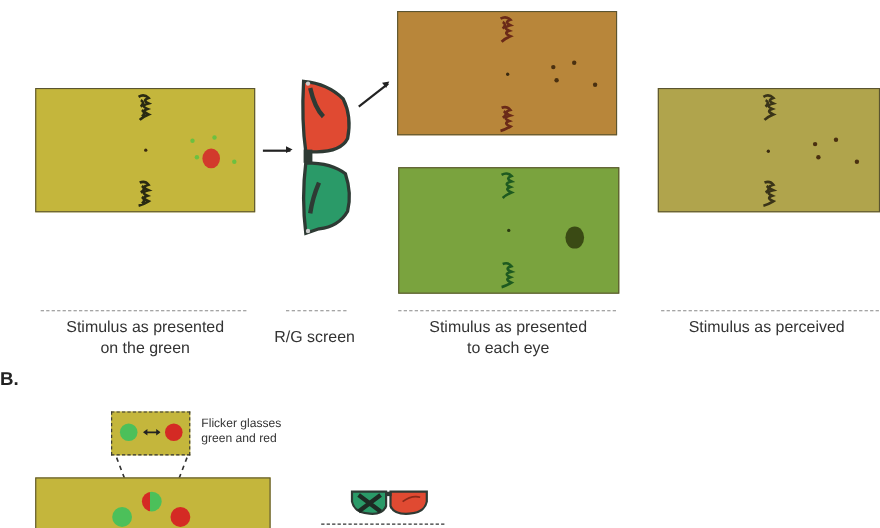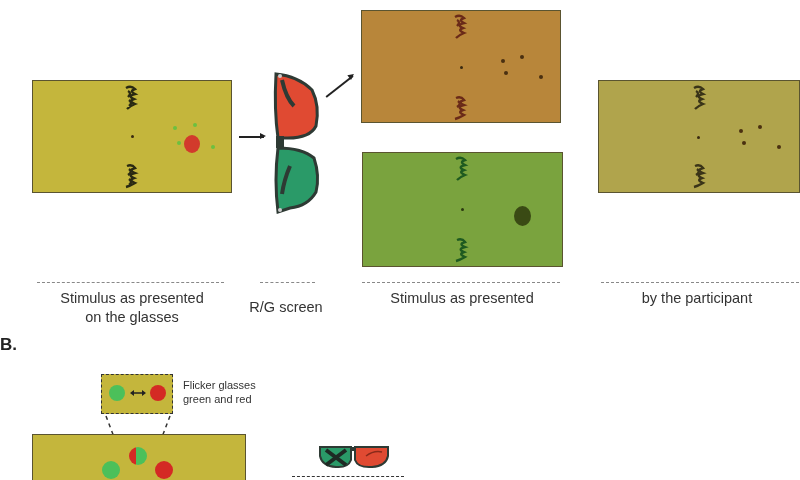--- a/index.html
+++ b/index.html
@@ -85,30 +85,31 @@
   <div class="dot" style="left:178px;top:64px;width:4px;height:4px;background:#4a3010;"></div>
 </div>
 
 <div class="dash" style="left:37px;top:282px;width:187px;"></div>
 <div class="dash" style="left:260px;top:282px;width:55px;"></div>
 <div class="dash" style="left:362px;top:282px;width:198px;"></div>
 <div class="dash" style="left:601px;top:282px;width:198px;"></div>
 
 <div class="label" style="left:37px;top:289px;width:190px;">
   <div>Stimulus as presented</div>
-  <div>on the glasses</div>
+  <div>on the green</div>
 </div>
 <div class="label" style="left:236px;top:298px;width:100px;">
   <div>R/G screen</div>
 </div>
 <div class="label" style="left:362px;top:289px;width:200px;">
   <div>Stimulus as presented</div>
+  <div>to each eye</div>
 </div>
 <div class="label" style="left:597px;top:289px;width:200px;">
-  <div>by the participant</div>
+  <div>Stimulus as perceived</div>
 </div>
 
 <div class="section-label" style="left:0px;top:335px;">B.</div>
 
 <div style="position:absolute;left:101px;top:374px;width:72px;height:40px;background:#c4b63c;border:1.5px dashed #333;box-sizing:border-box;">
   <div class="dot" style="left:7px;top:10px;width:16px;height:16px;background:#4cc05a;"></div>
   <svg style="position:absolute;left:28px;top:14px;" width="16" height="8" viewBox="0 0 16 8">
     <path d="M2 4 H14" stroke="#222" stroke-width="1.5"></path>
     <path d="M0 4 L4 1 L4 7 Z M16 4 L12 1 L12 7 Z" fill="#222"></path>
   </svg>

